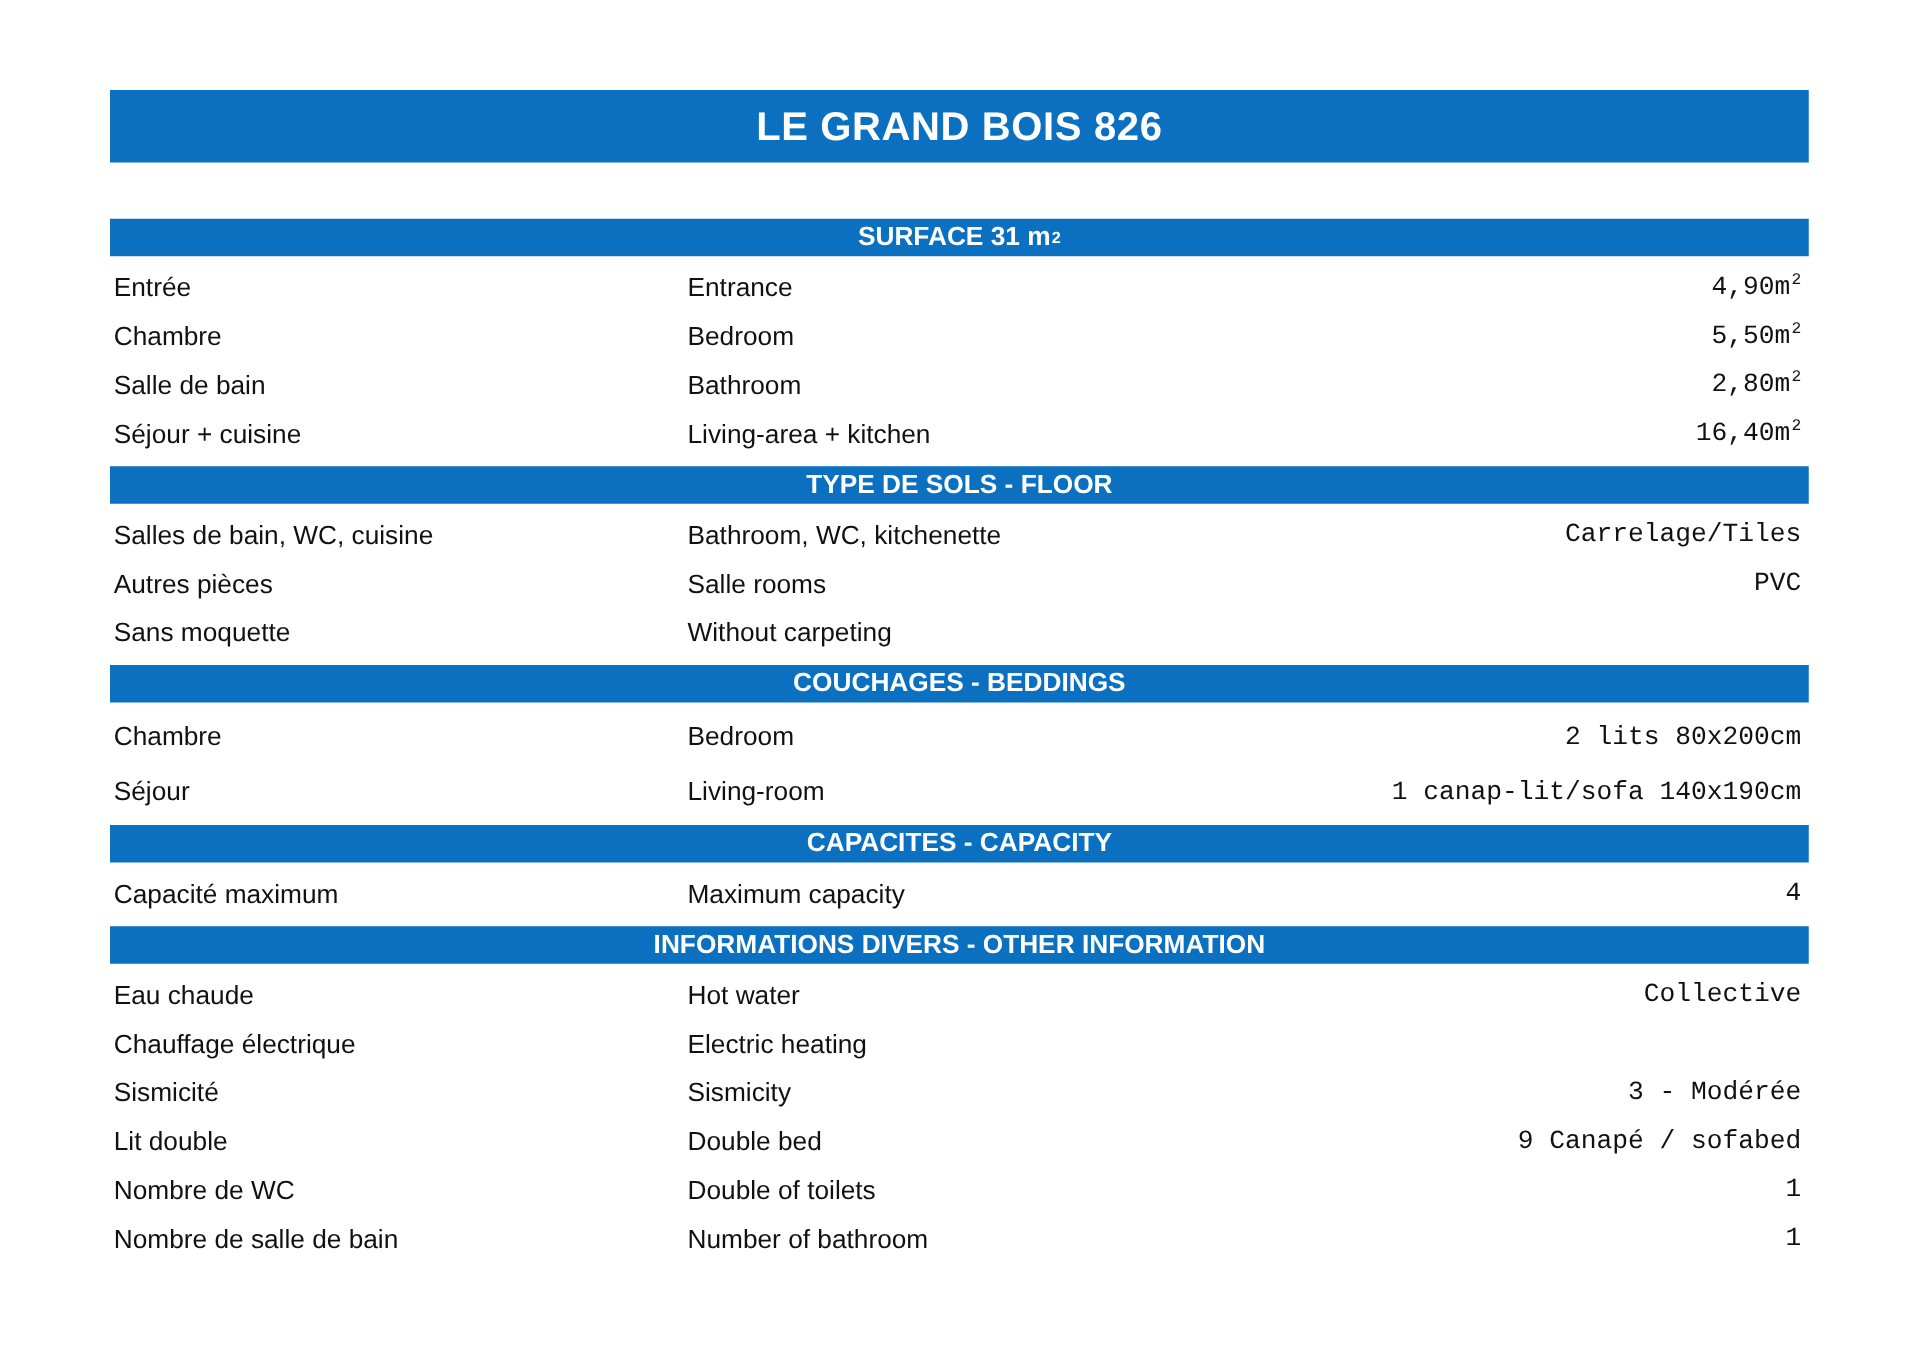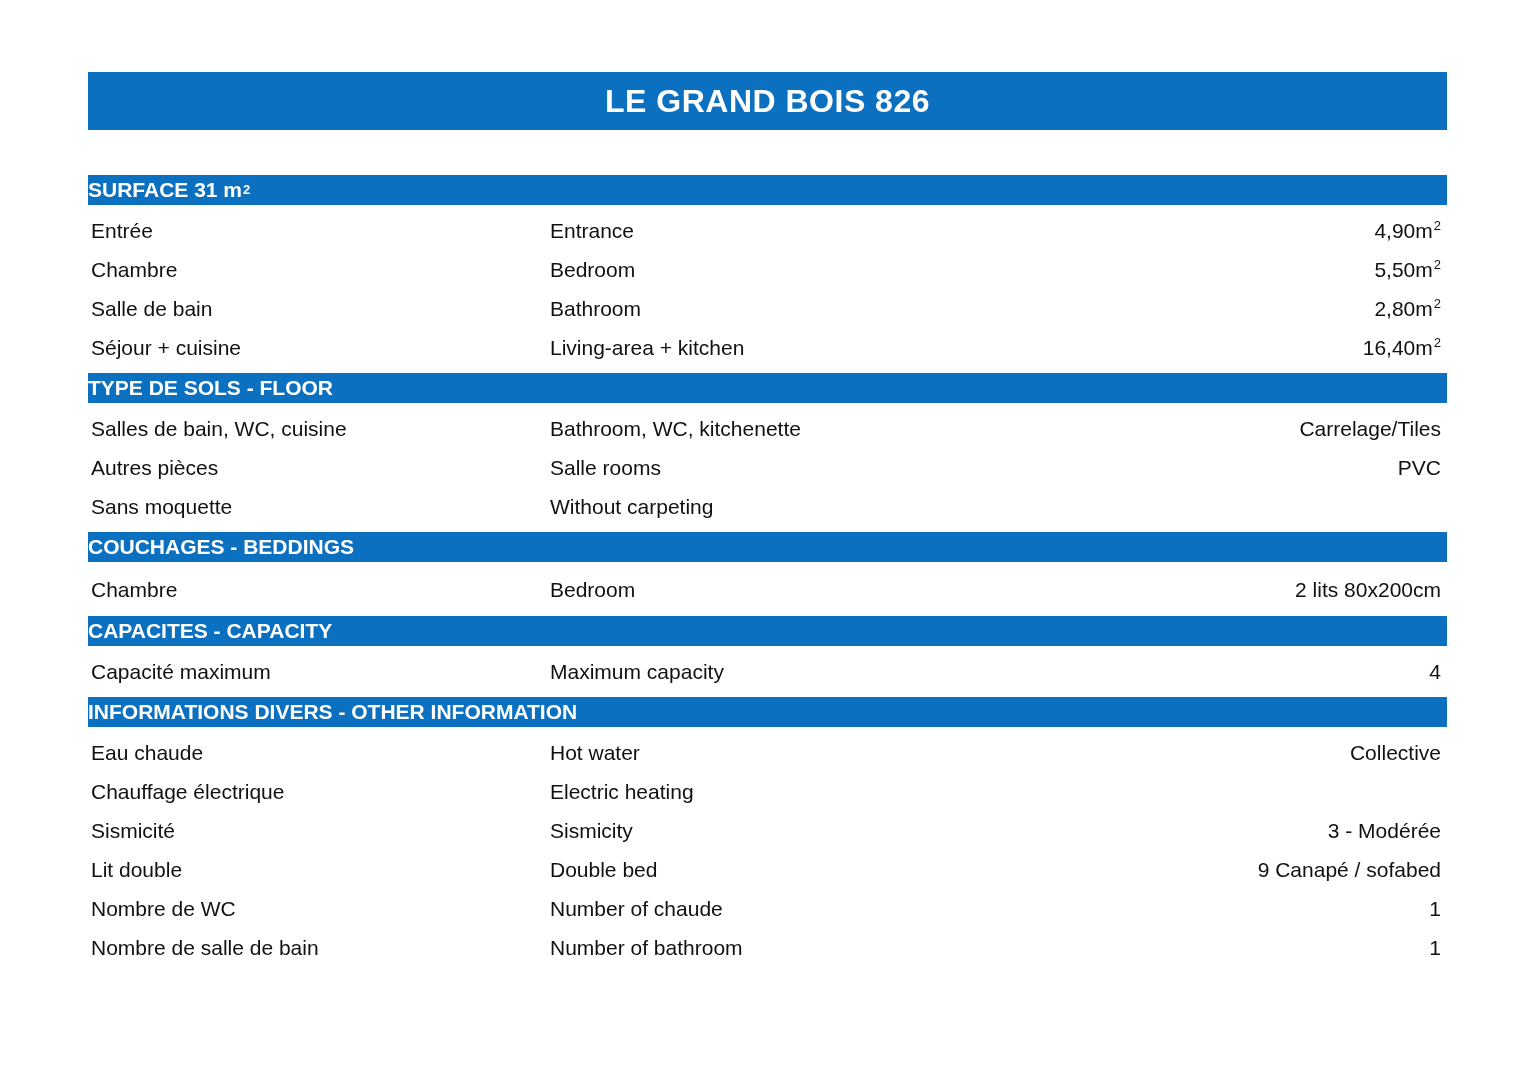--- a/index.html
+++ b/index.html
@@ -39,40 +39,40 @@
     font-weight:700;
     letter-spacing:.5px;
     color:var(--band-text);
   }
   .band{
     height:30px;
     background:var(--band-bg);
     color:var(--band-text);
     font-size:21px;
     font-weight:700;
-    display:flex;align-items:center;justify-content:flex-start;
+    display:flex;align-items:center;justify-content:center;
     overflow:visible;
   }
   .band sup{
     font-size:13px;
     line-height:0;
     margin-left:1px;
   }
   .rows{padding:6px 0;}
   .row{
     height:39px;
     display:flex;align-items:center;
     font-size:21px;
     padding:0 6px 0 3px;
   }
   .sec-tall .rows{padding:6px 0 4px;}
   .sec-tall .row{height:44px;}
   .fr{width:459px;flex-shrink:0;white-space:nowrap;}
   .en{flex:1;white-space:nowrap;}
-  .val{text-align:left;white-space:nowrap;}
+  .val{text-align:left;white-space:nowrap;font-family:Liberation Mono, monospace;}
   .val sup{
     font-size:13px;
     line-height:0;
     margin-left:1px;
   }
 </style>
 </head>
 <body>
 
 <div class="page">
@@ -137,20 +137,25 @@
     <section class="sec-tall">
       <div class="band">
         <span>COUCHAGES - BEDDINGS</span>
       </div>
       <div class="rows">
         <div class="row">
           <span class="fr">Chambre</span>
           <span class="en">Bedroom</span>
           <span class="val"><span>2 lits 80x200cm</span></span>
         </div>
+        <div class="row">
+          <span class="fr">Séjour</span>
+          <span class="en">Living-room</span>
+          <span class="val"><span>1 canap-lit/sofa 140x190cm</span></span>
+        </div>
       </div>
     </section>
 
     <section>
       <div class="band">
         <span>CAPACITES - CAPACITY</span>
       </div>
       <div class="rows">
         <div class="row">
           <span class="fr">Capacité maximum</span>
@@ -180,21 +185,21 @@
           <span class="en">Sismicity</span>
           <span class="val"><span>3 - Modérée</span></span>
         </div>
         <div class="row">
           <span class="fr">Lit double</span>
           <span class="en">Double bed</span>
           <span class="val"><span>9 Canapé / sofabed</span></span>
         </div>
         <div class="row">
           <span class="fr">Nombre de WC</span>
-          <span class="en">Number of chaude</span>
+          <span class="en">Double of toilets</span>
           <span class="val"><span>1</span></span>
         </div>
         <div class="row">
           <span class="fr">Nombre de salle de bain</span>
           <span class="en">Number of bathroom</span>
           <span class="val"><span>1</span></span>
         </div>
       </div>
     </section>
 

